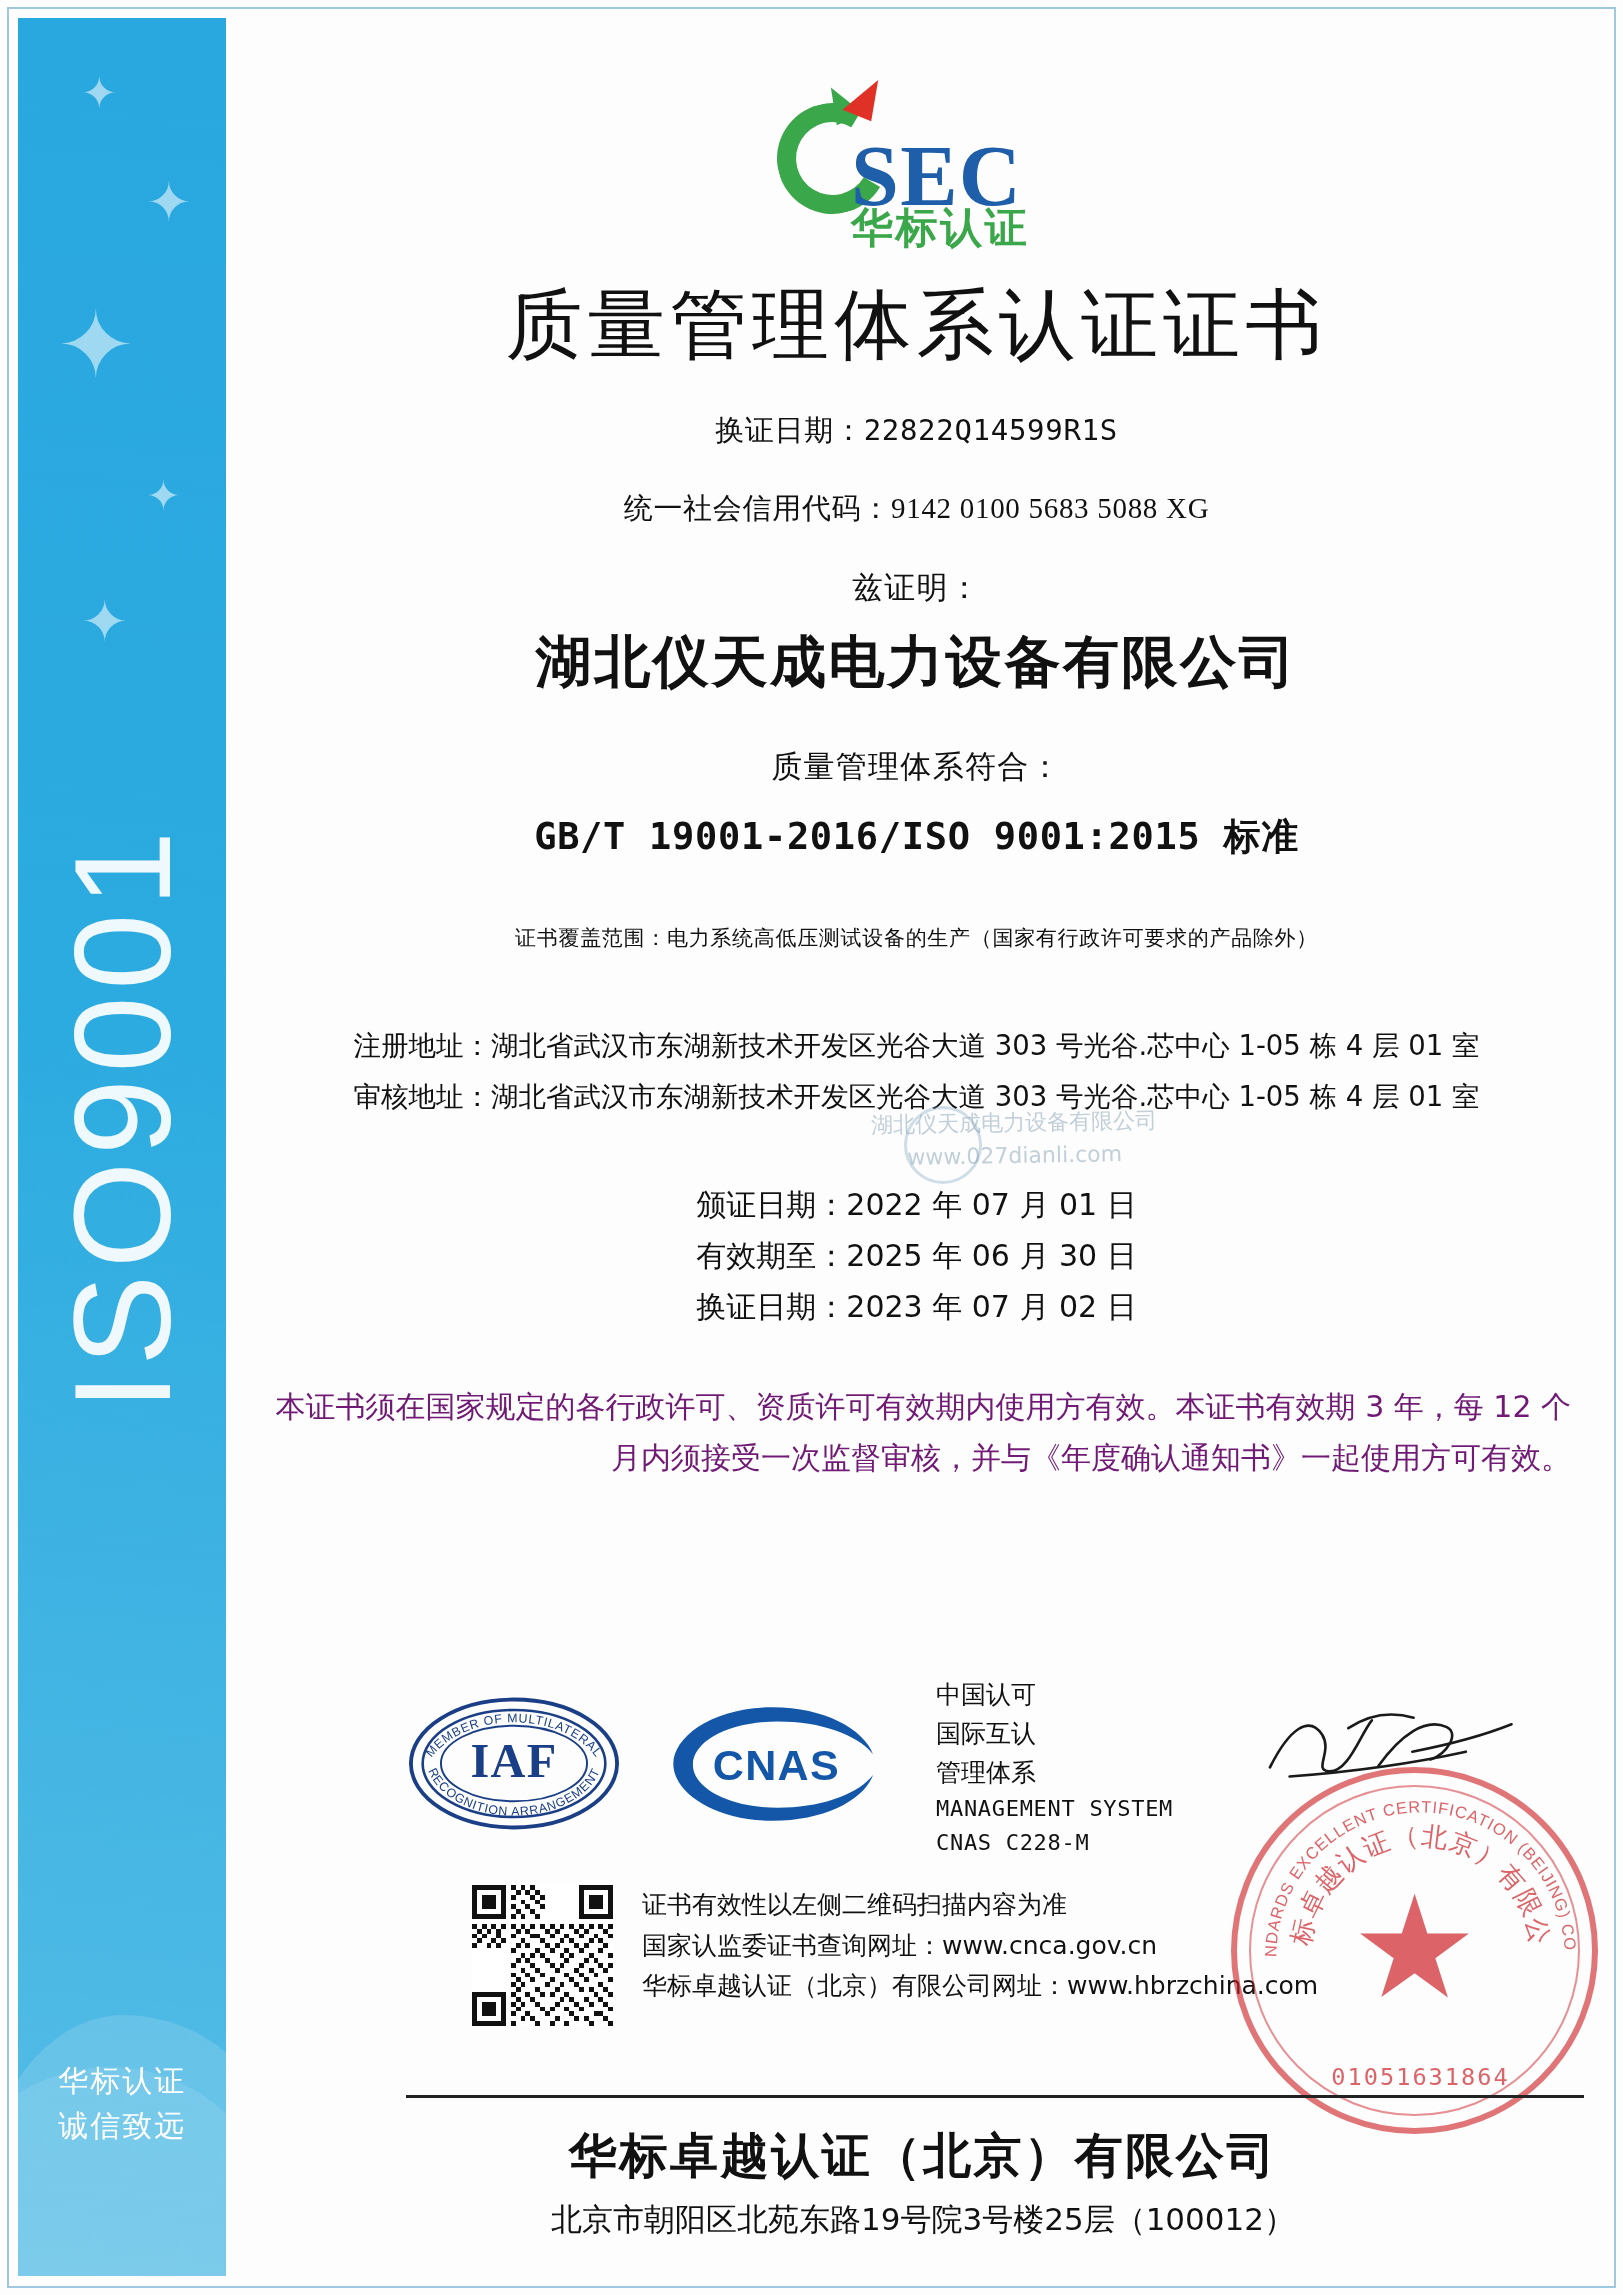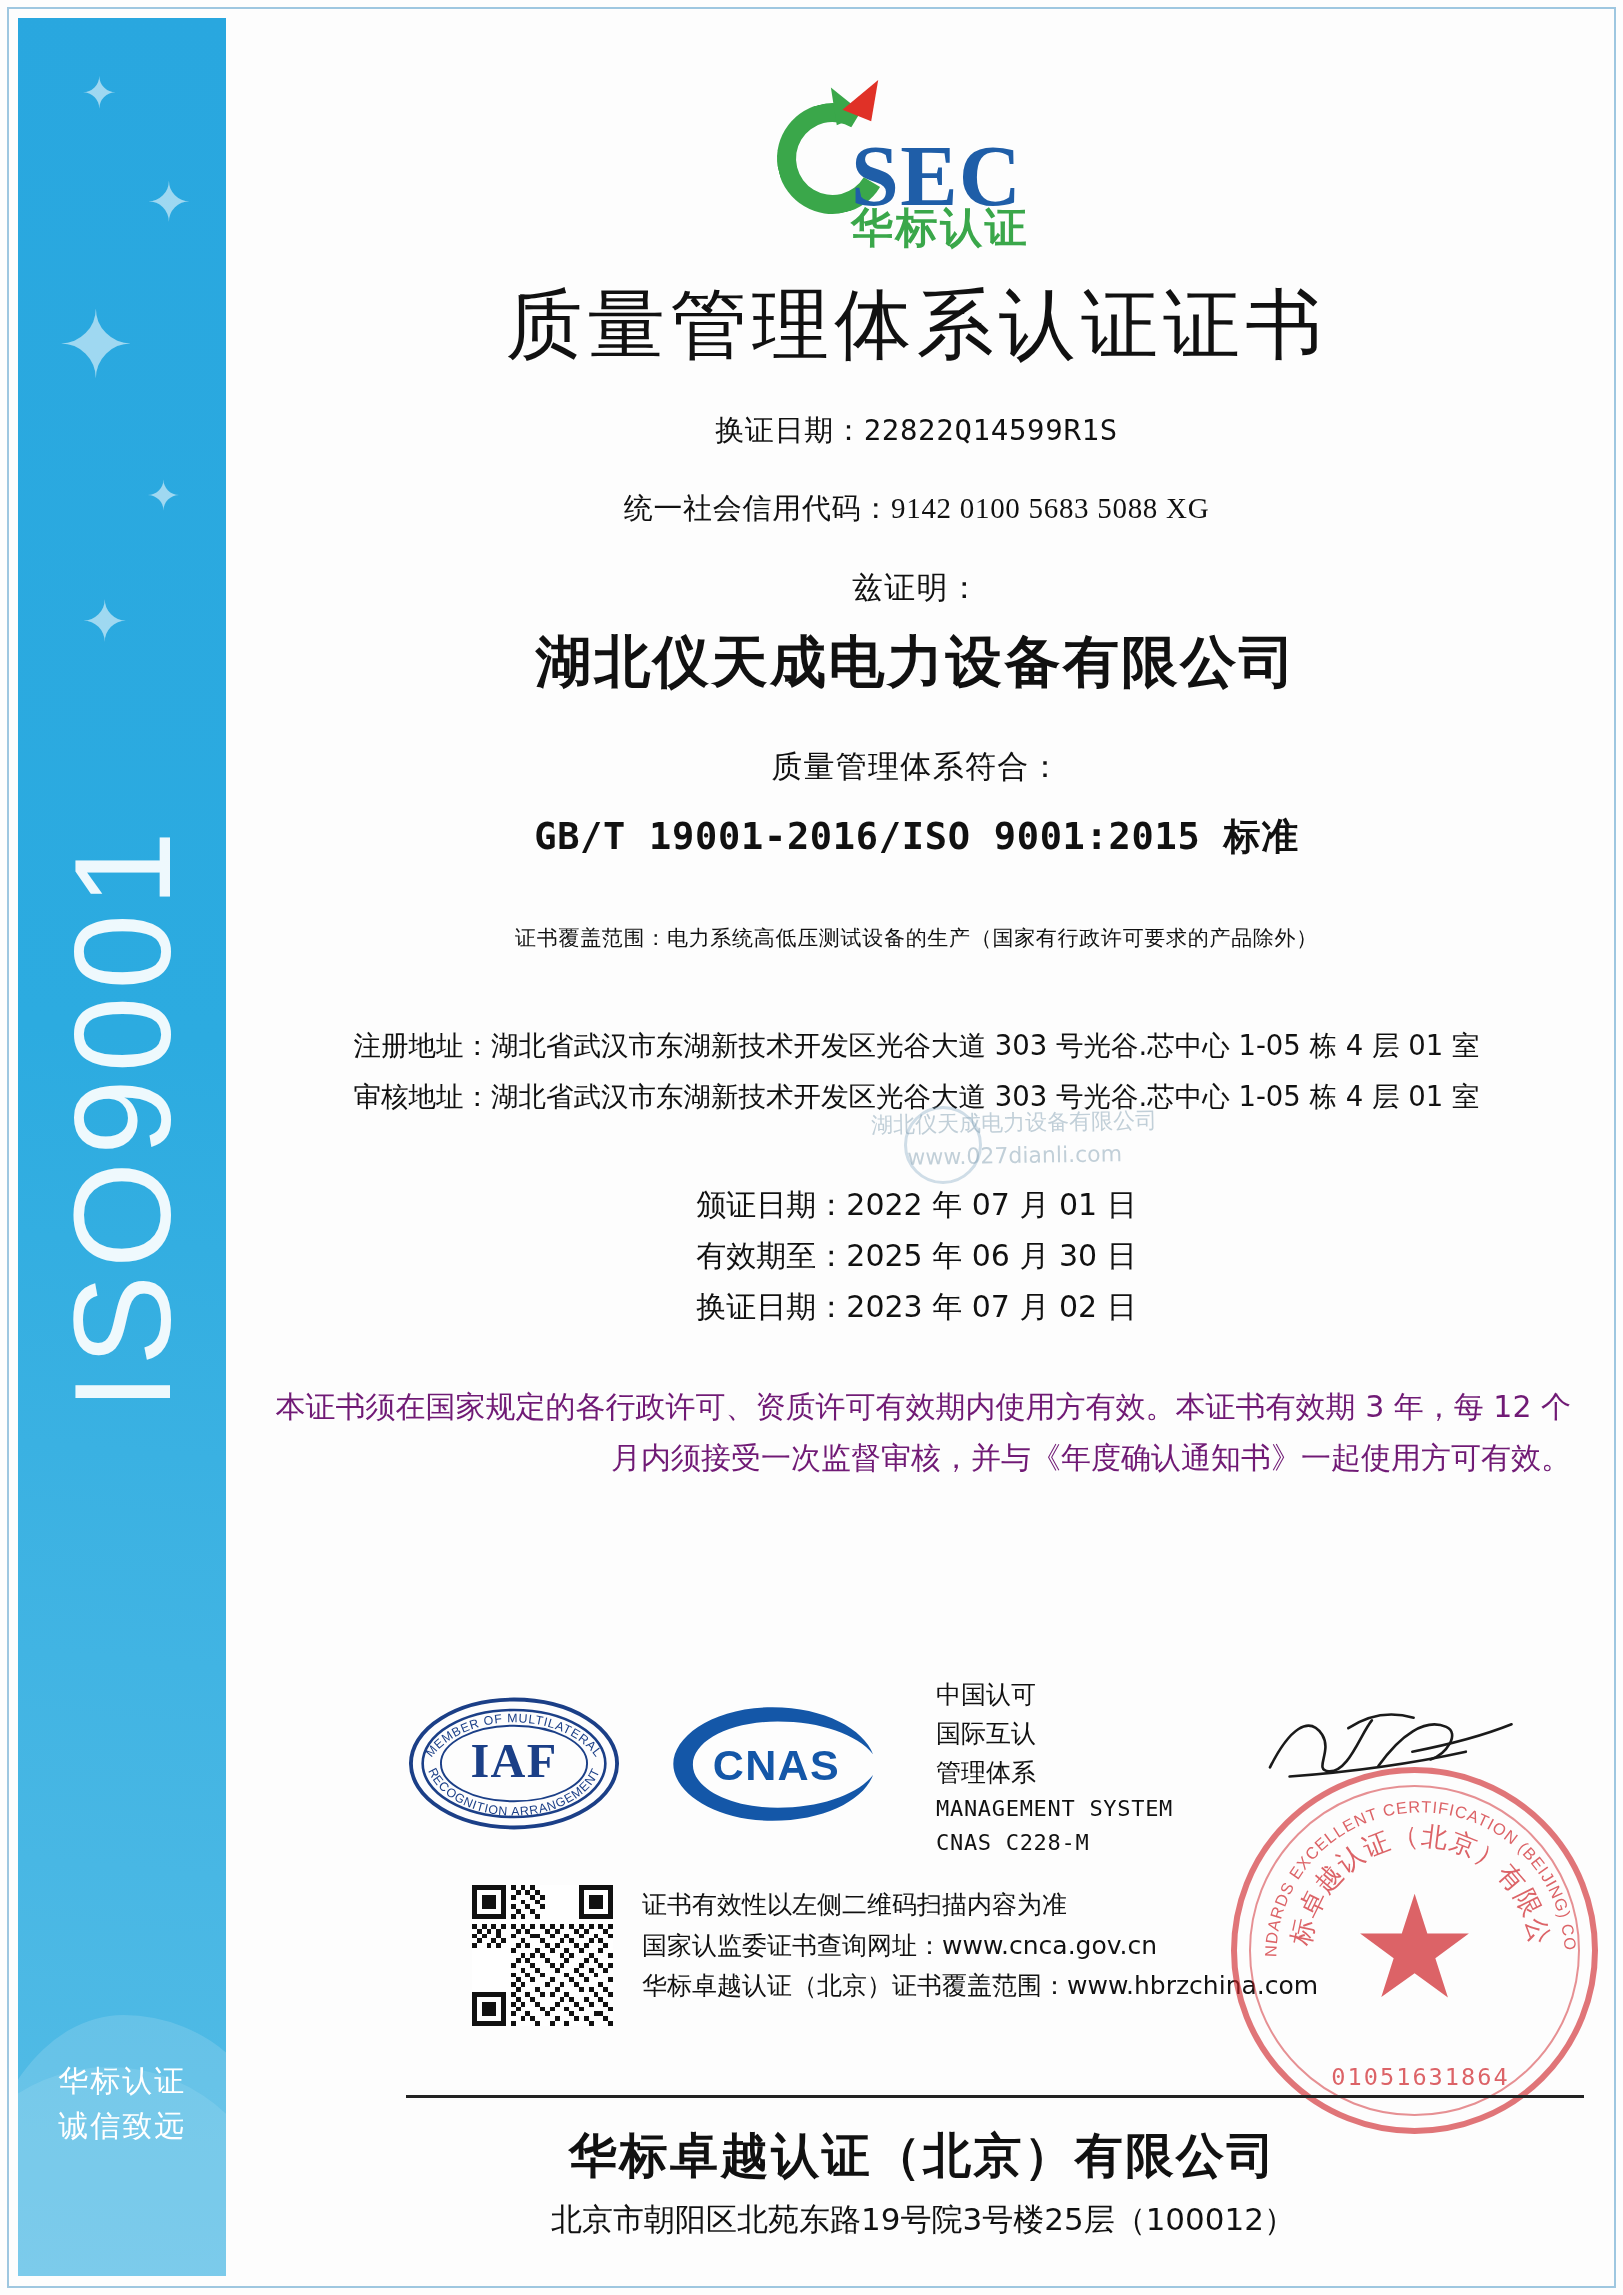--- a/index.html
+++ b/index.html
@@ -618,21 +618,21 @@
             <rect x="19" y="28" width="1" height="1"></rect>
             <rect x="24" y="28" width="1" height="1"></rect>
             <rect x="28" y="28" width="1" height="1"></rect>
         </g>
       </svg>
     </div>
 
     <div class="footer-links">
       <div>证书有效性以左侧二维码扫描内容为准</div>
       <div>国家认监委证书查询网址：www.cnca.gov.cn</div>
-      <div>华标卓越认证（北京）证书覆盖范围：www.hbrzchina.com</div>
+      <div>华标卓越认证（北京）有限公司网址：www.hbrzchina.com</div>
     </div>
 
     <div class="seal">
       <div class="seal-inner"></div>
       <svg class="seal-arc" viewBox="0 0 560 560">
         <defs>
           <path id="sealOuter" d="M 60 280 A 220 220 0 1 1 500 280" fill="none"></path>
           <path id="sealInner" d="M 110 280 A 170 170 0 1 1 450 280" fill="none"></path>
         </defs>
         <text font-family="Liberation Sans, sans-serif" font-size="25" fill="rgba(206,32,38,0.85)" letter-spacing="1.5">

